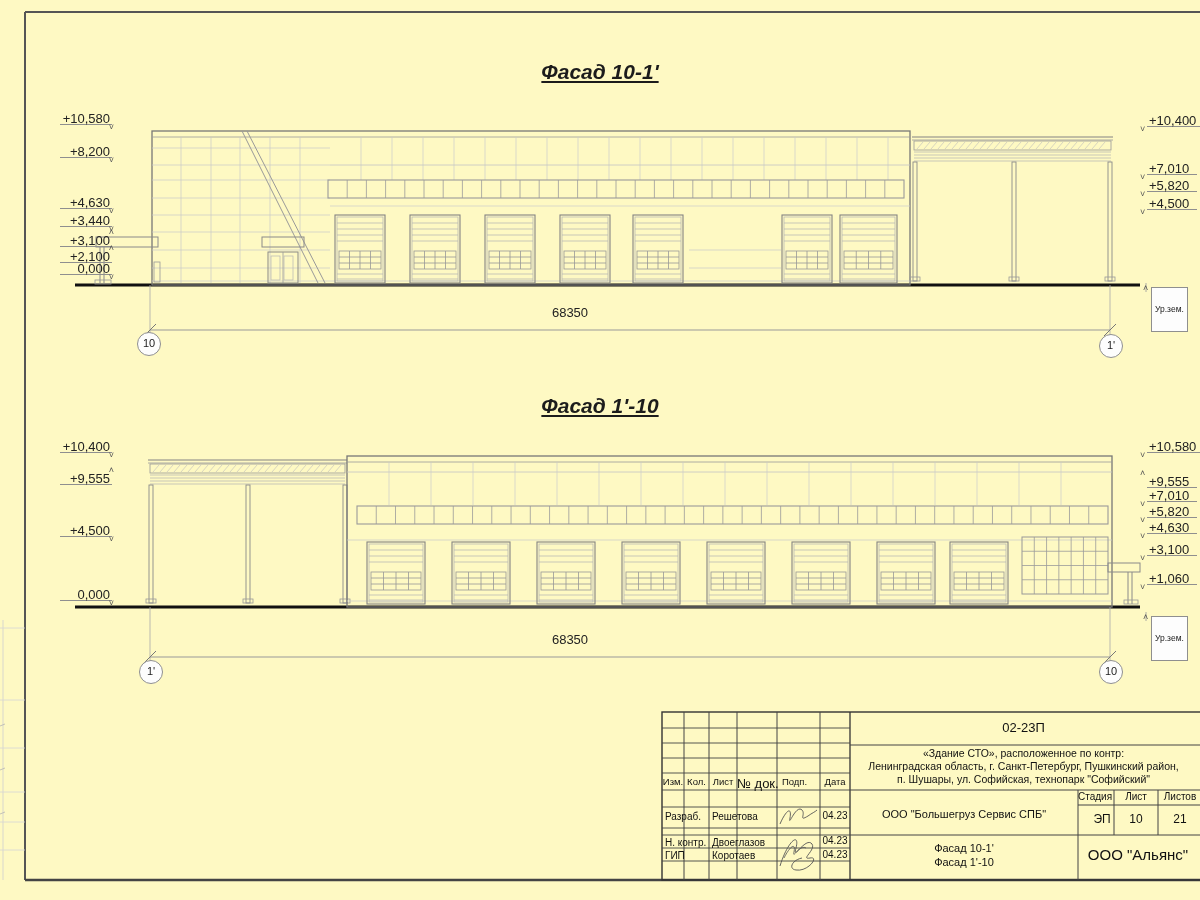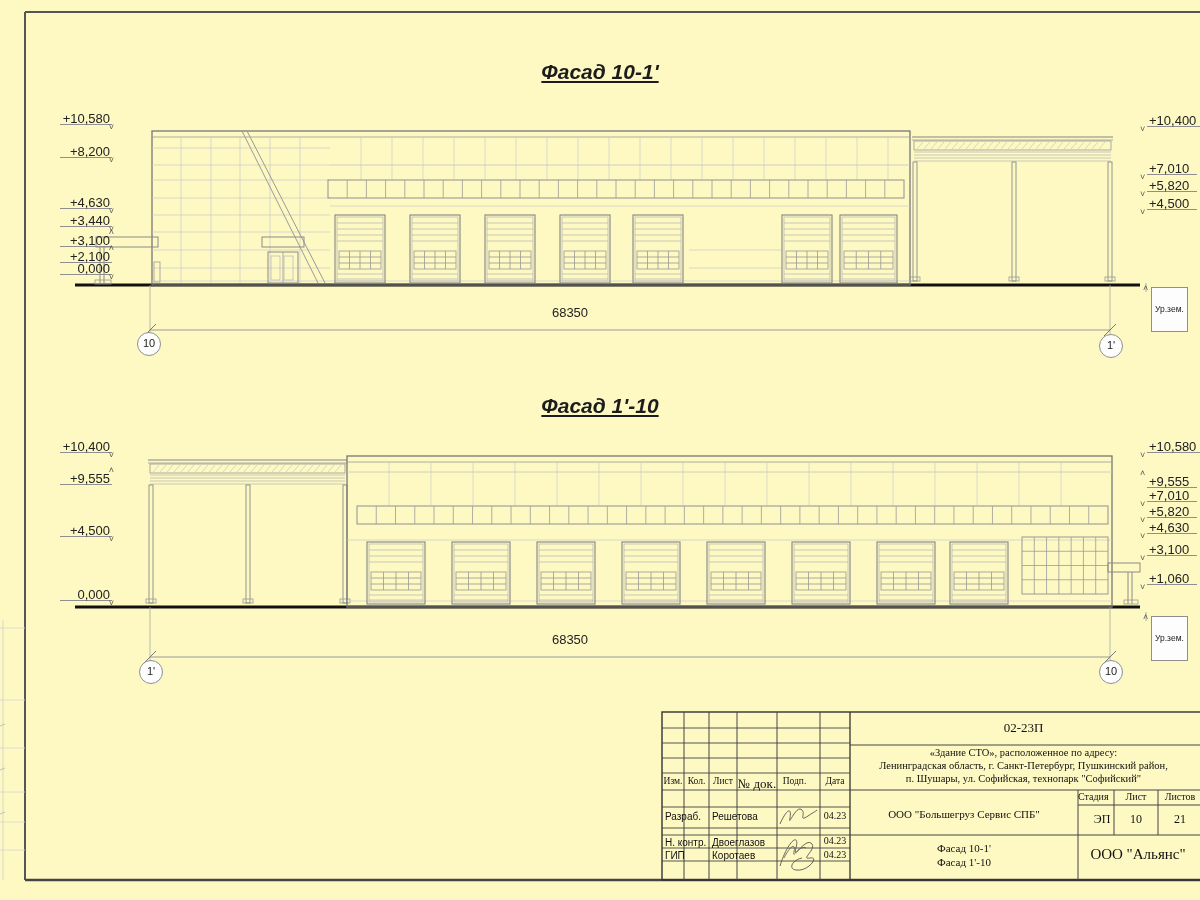--- a/index.html
+++ b/index.html
@@ -14,21 +14,21 @@
   .mr{left:1147px;padding-right:8px;}
   .ml::after{content:"˅";position:absolute;right:-2px;bottom:-9px;font-size:9px;color:#555;}
   .mr::after{content:"˅";position:absolute;left:-7px;bottom:-9px;font-size:9px;color:#555;}
   .ml.up::after,.mr.up::after{content:"˄";bottom:auto;top:-8px;}
   .glabel{font-size:8.5px;line-height:11px;border:1px solid #8f8f8f;padding:16px 3px;background:#fdfdfd;}
   .glabel::before{content:"˄";position:absolute;left:-9px;top:-5px;font-size:9px;color:#555;}
   .bubble{width:22px;height:22px;border:1px solid #8f8f8f;border-radius:50%;text-align:center;
           font-size:11px;line-height:21px;background:#fdfdfd;color:#222;}
   .dim{font-size:13px;width:140px;text-align:center;color:#222;}
   .tb{color:#111;}
-  .c{text-align:center;font-family:Liberation Serif, serif;}
+  .c{text-align:center;}
 </style>
 </head>
 <body>
 
 <div id="sheet">
   <svg id="lw" width="1200" height="900">
       <g>
         <line x1="25" y1="12" x2="1200" y2="12" stroke="#555" stroke-width="2"></line>
         <line x1="25" y1="12" x2="25" y2="880" stroke="#555" stroke-width="2"></line>
         <line x1="25" y1="880" x2="1200" y2="880" stroke="#444" stroke-width="2.5"></line>
@@ -567,21 +567,21 @@
   <span class="t mark mr" style="top:522px">+4,630</span>
   <span class="t mark mr" style="top:544px">+3,100</span>
   <span class="t mark mr" style="top:573px">+1,060</span>
 
   <span class="t glabel" style="left:1151px;top:616px">Ур.зем.</span>
   <span class="t dim" style="left:500px;top:632px">68350</span>
   <span class="t bubble" style="left:139px;top:660px">1'</span>
   <span class="t bubble" style="left:1099px;top:660px">10</span>
 
   <span class="t tb c" style="left:850px;top:720px;width:347px;font-size:13px">02-23П</span>
-  <span class="t tb c" style="left:850px;top:747px;width:347px;font-size:10.5px">«Здание СТО», расположенное по адресу:</span>
+  <span class="t tb c" style="left:850px;top:747px;width:347px;font-size:10.5px">«Здание СТО», расположенное по контр:</span>
   <span class="t tb c" style="left:850px;top:760px;width:347px;font-size:10.5px">Ленинградская область, г. Санкт-Петербург, Пушкинский район,</span>
   <span class="t tb c" style="left:850px;top:773px;width:347px;font-size:10.5px">п. Шушары, ул. Софийская, технопарк "Софийский"</span>
 
   <span class="t tb c" style="left:662px;top:776px;width:22px;font-size:9.5px">Изм.</span>
   <span class="t tb c" style="left:684px;top:776px;width:25px;font-size:9.5px">Кол.</span>
   <span class="t tb c" style="left:709px;top:776px;width:28px;font-size:9.5px">Лист</span>
   <span class="t tb c" style="left:737px;top:776px;width:40px;font-size:13px">№ док.</span>
   <span class="t tb c" style="left:777px;top:776px;width:35px;font-size:9.5px">Подп.</span>
   <span class="t tb c" style="left:820px;top:776px;width:30px;font-size:9.5px">Дата</span>
 

